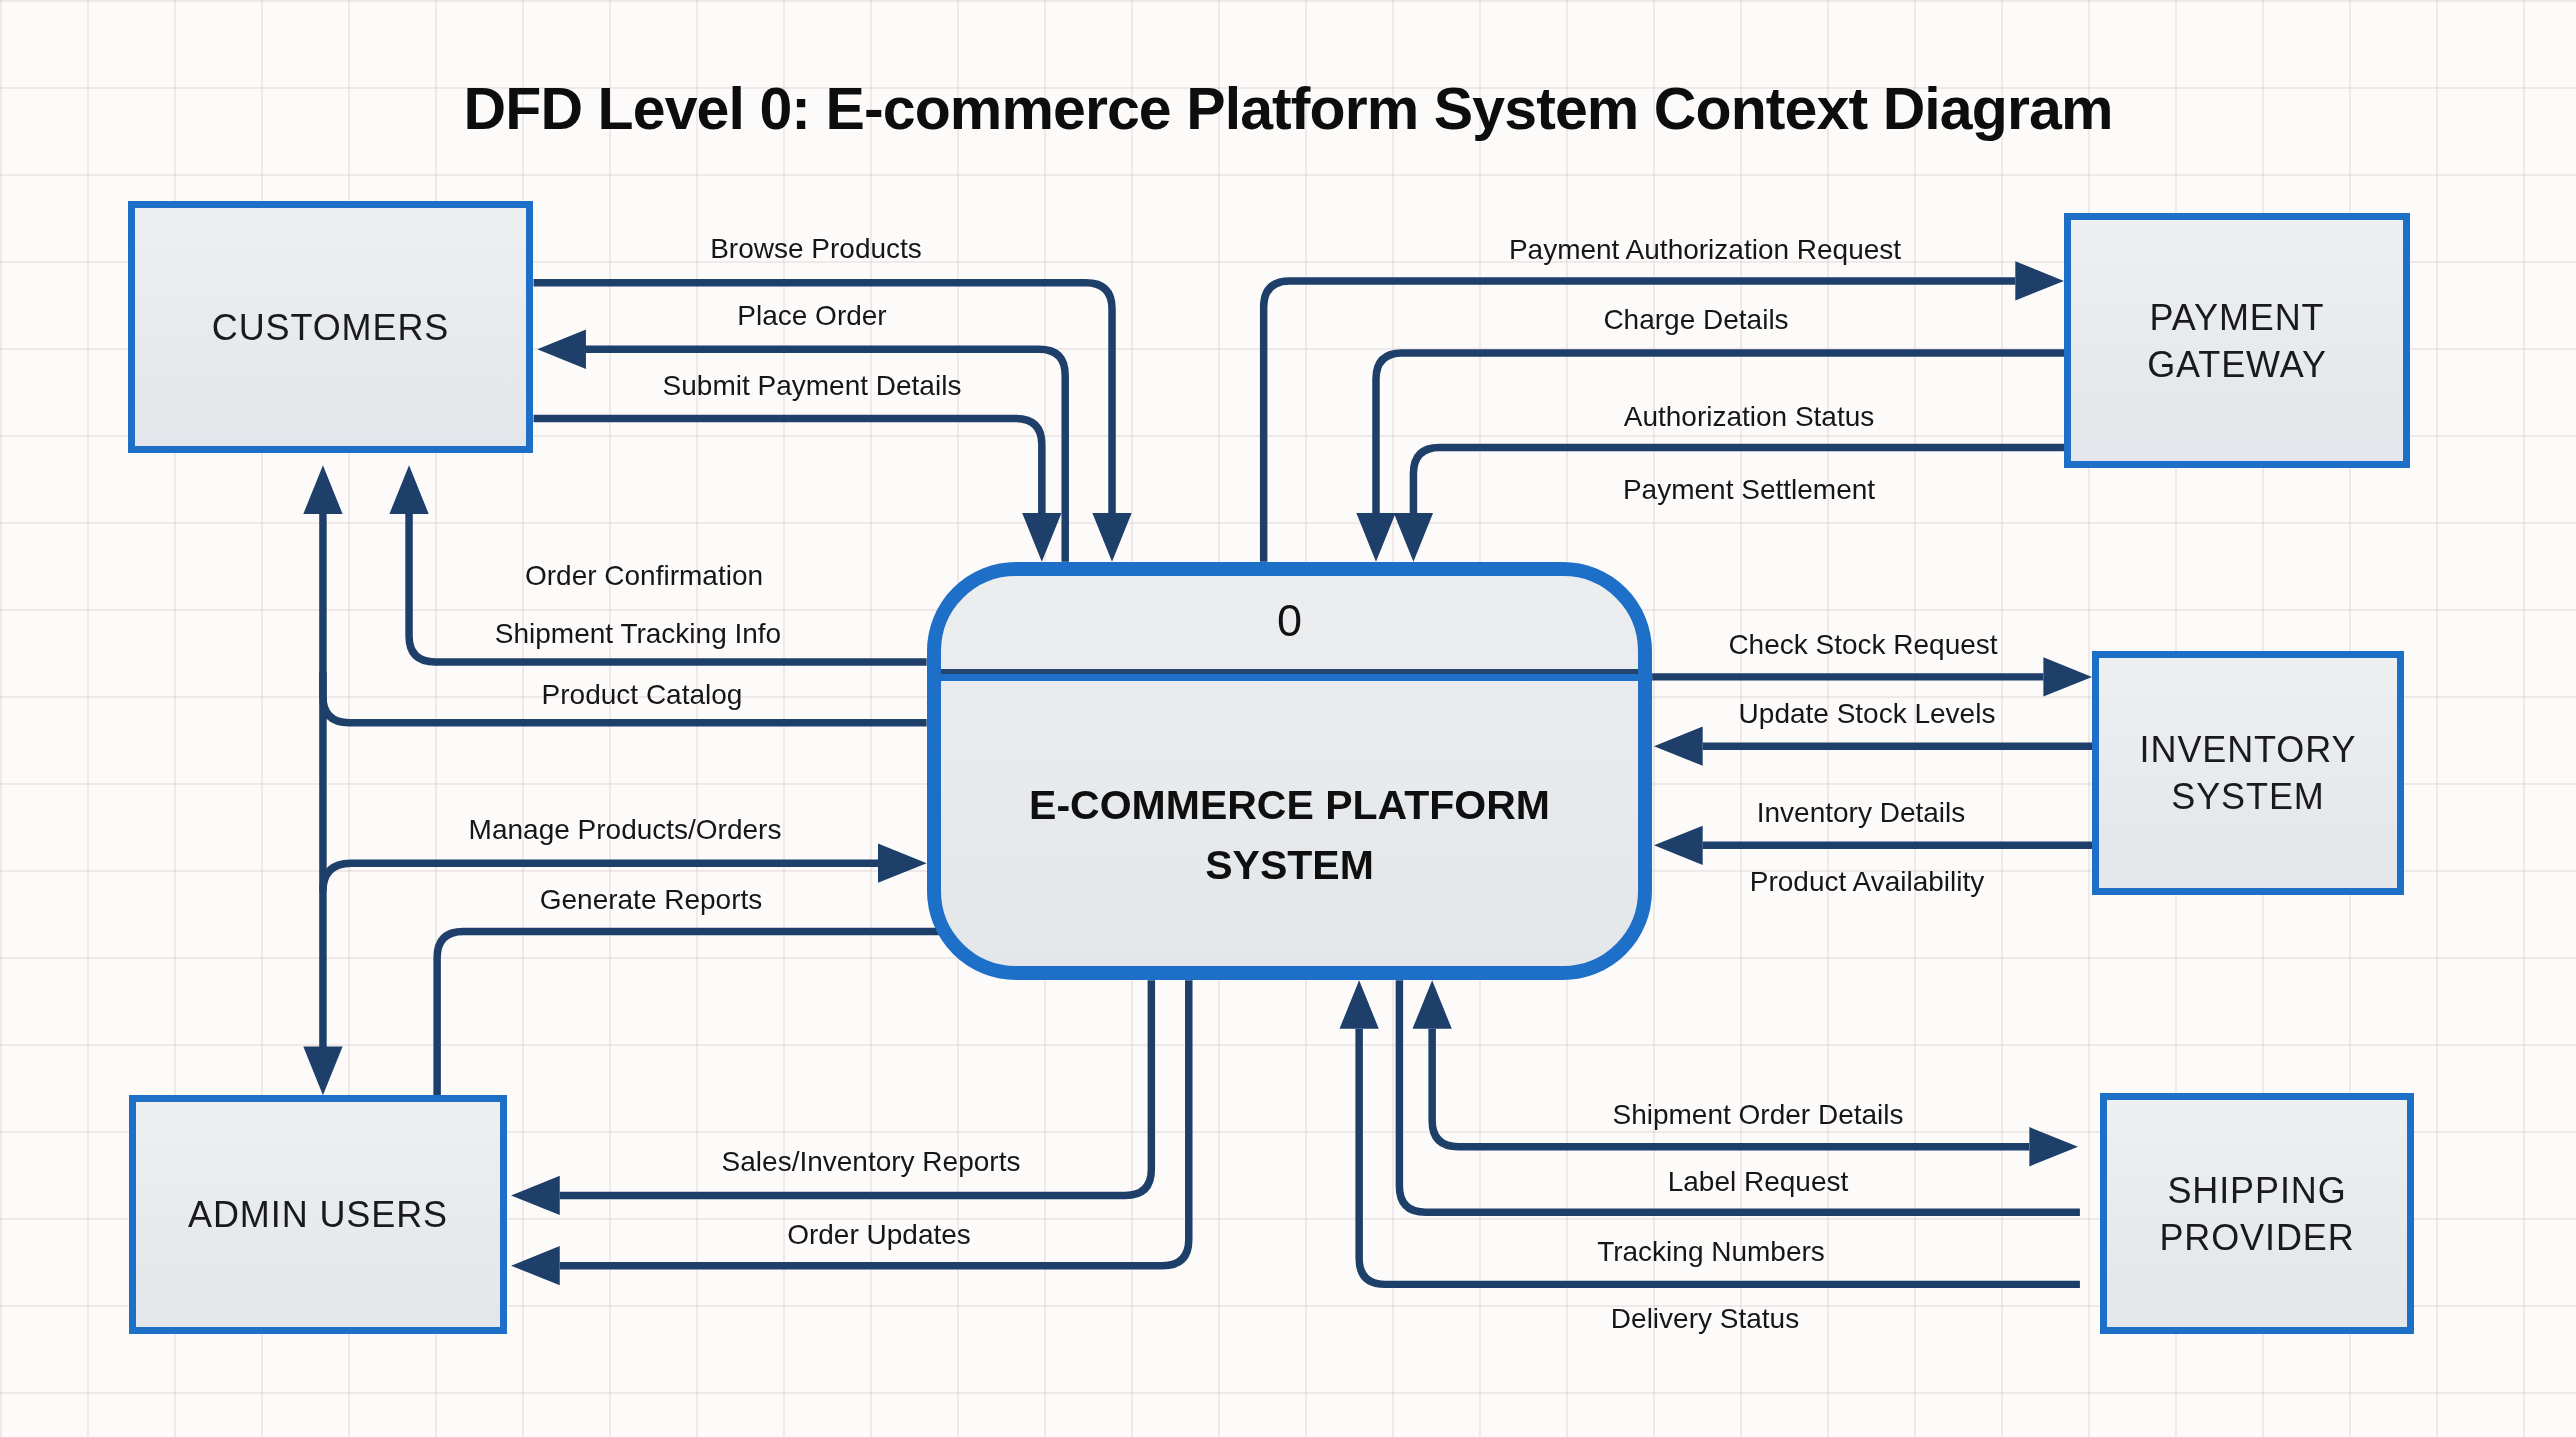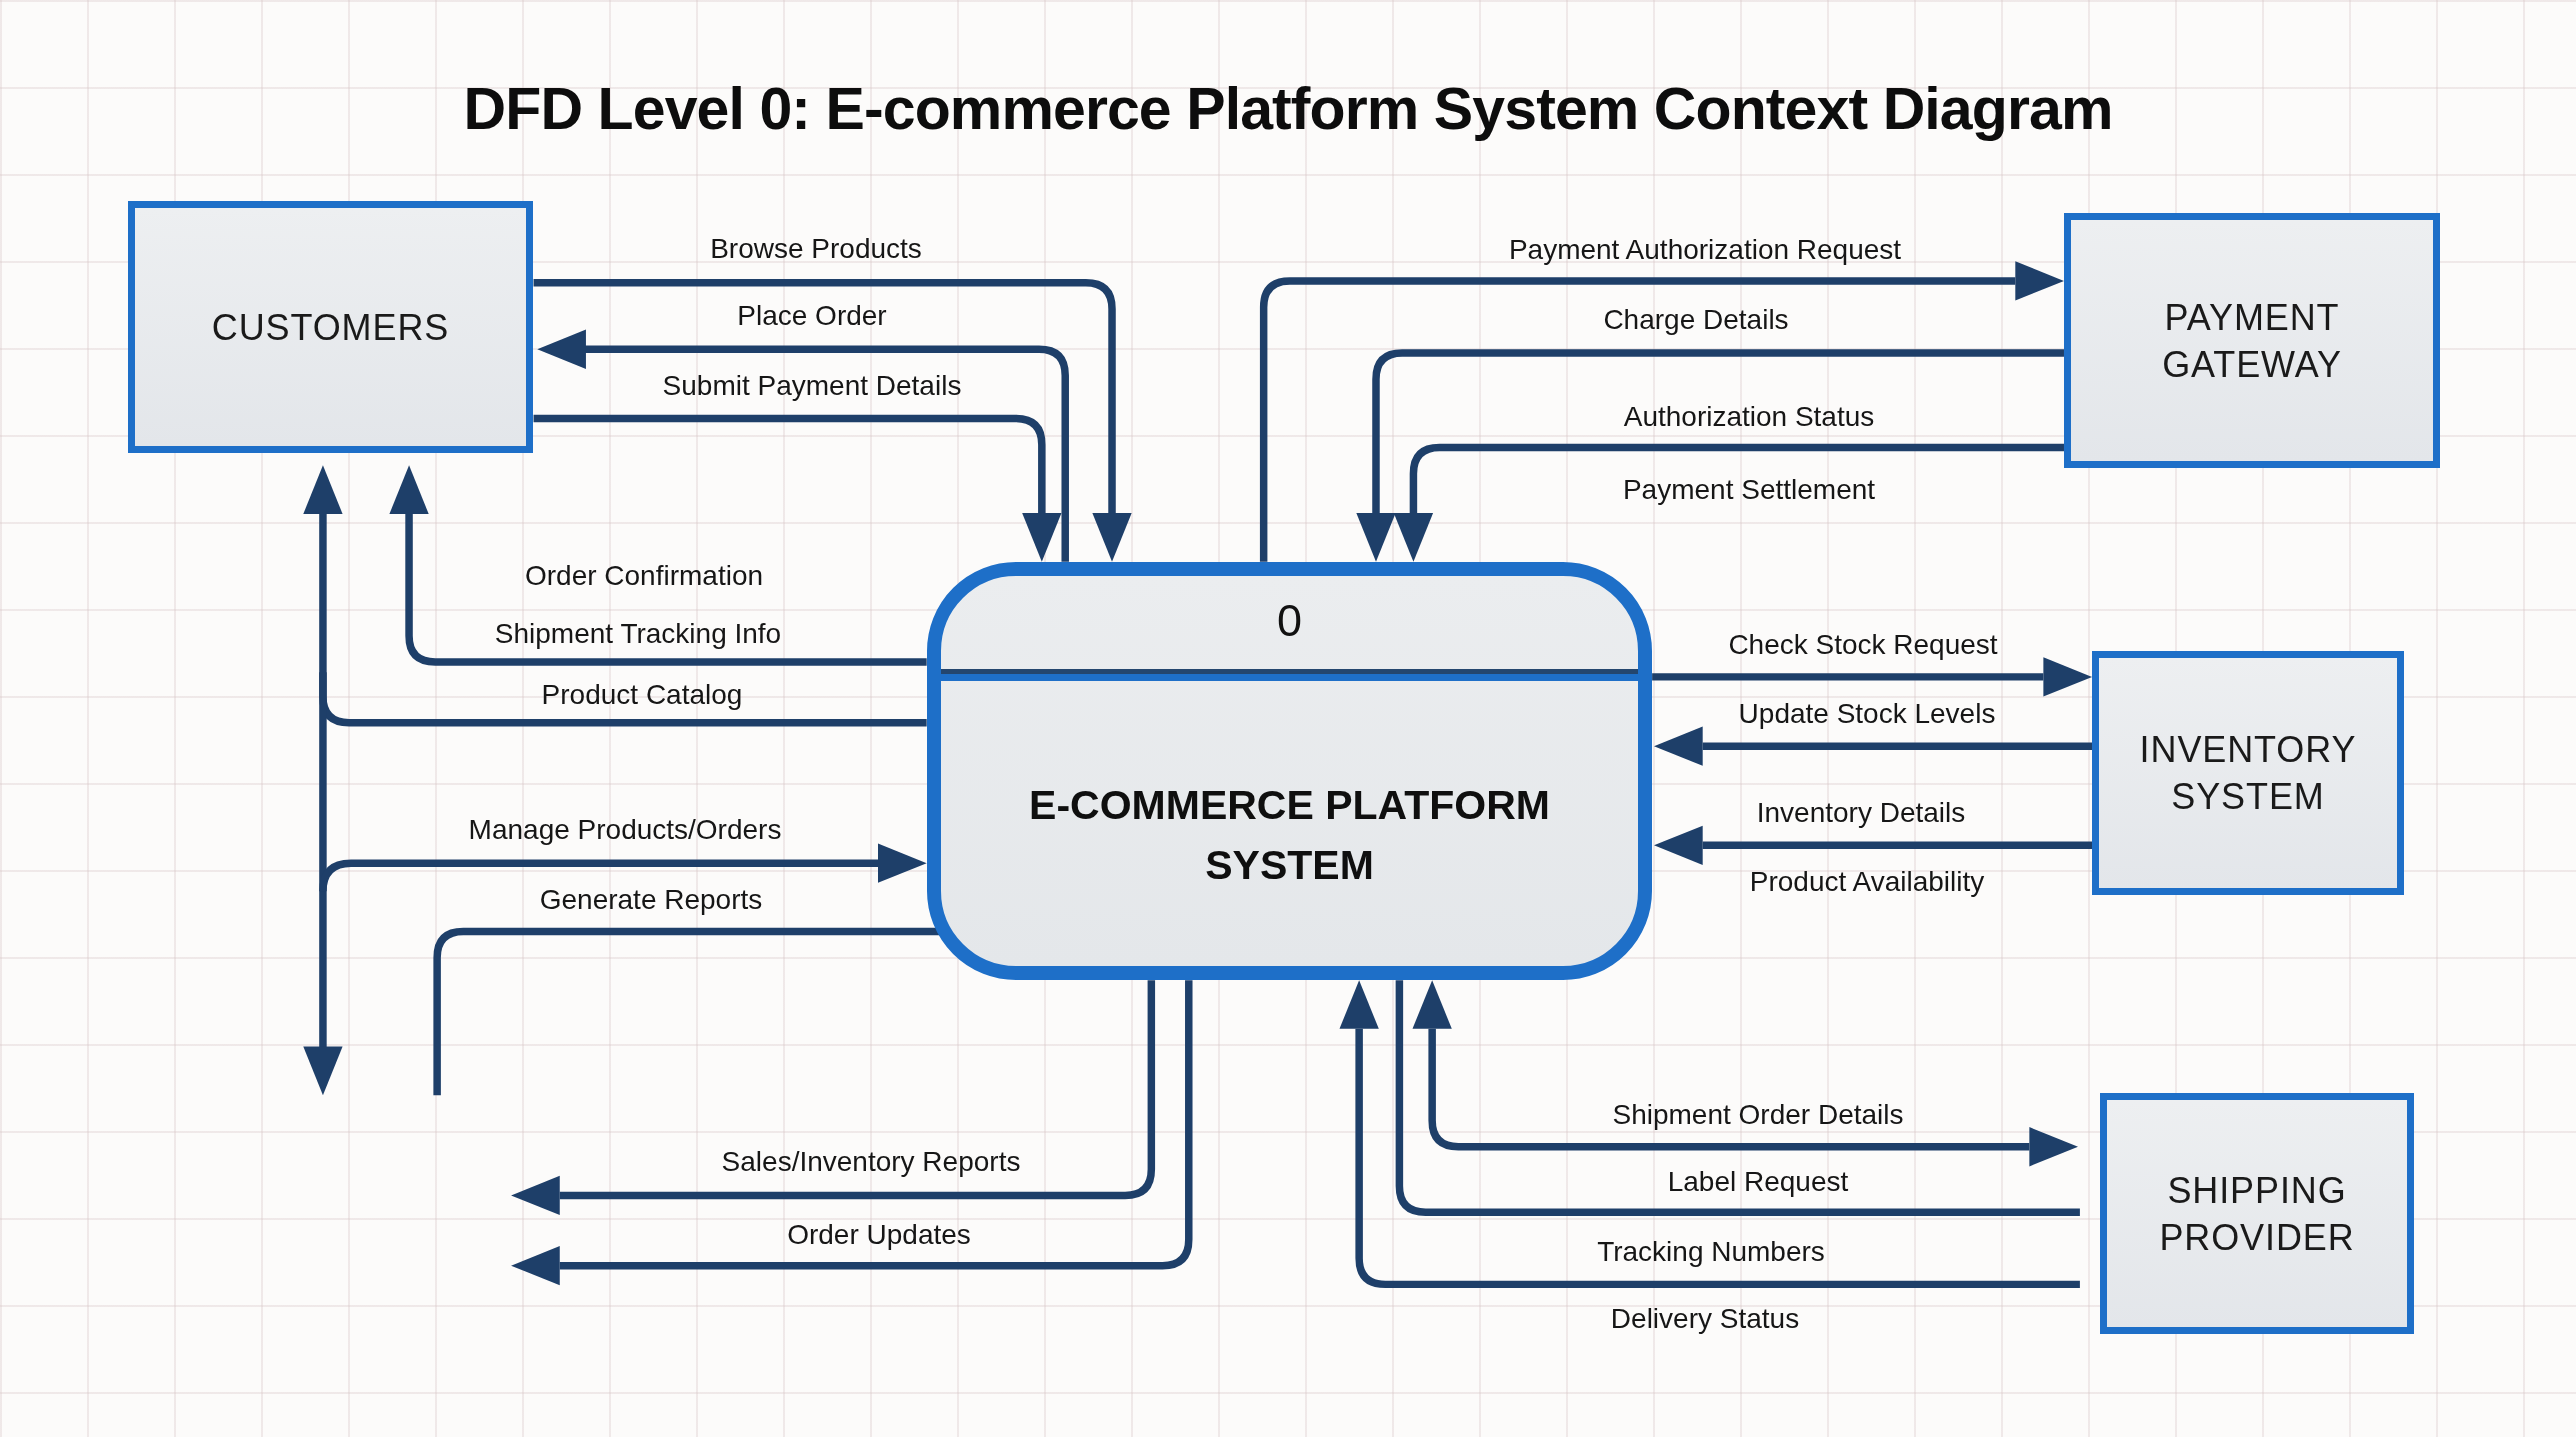--- a/index.html
+++ b/index.html
@@ -154,28 +154,31 @@
     <g>
       <path d="M 1452 1099 L 1452 1344 Q 1452 1372 1480 1372 L 2222 1372"></path>
       <polygon points="1452,1047 1431,1099 1473,1099"></polygon>
     </g>
   </svg>
 
   <div class="entity" style="left:128px;top:201px;width:405px;height:252px;justify-content:center;">
     <span>CUSTOMERS</span>
   </div>
 
-  <div class="entity" style="left:2064px;top:213px;width:376px;height:255px;">
+  <div class="entity" style="left:2064px;top:213px;width:346px;height:255px;">
     <span>PAYMENT GATEWAY</span>
   </div>
 
   <div class="entity" style="left:2092px;top:651px;width:312px;height:244px;">
     <span>INVENTORY SYSTEM</span>
   </div>
 
+  <div class="entity" style="left:129px;top:1095px;width:378px;height:239px;">
+    <span>ADMIN USERS</span>
+  </div>
 
   <div class="entity" style="left:2080px;top:1093px;width:314px;height:241px;margin-left:20px;">
     <span>SHIPPING PROVIDER</span>
   </div>
 
   <div class="process">
     <div class="process-number">0</div>
     <div class="process-divider"></div>
     <div class="process-name">E-COMMERCE PLATFORM SYSTEM</div>
   </div>

